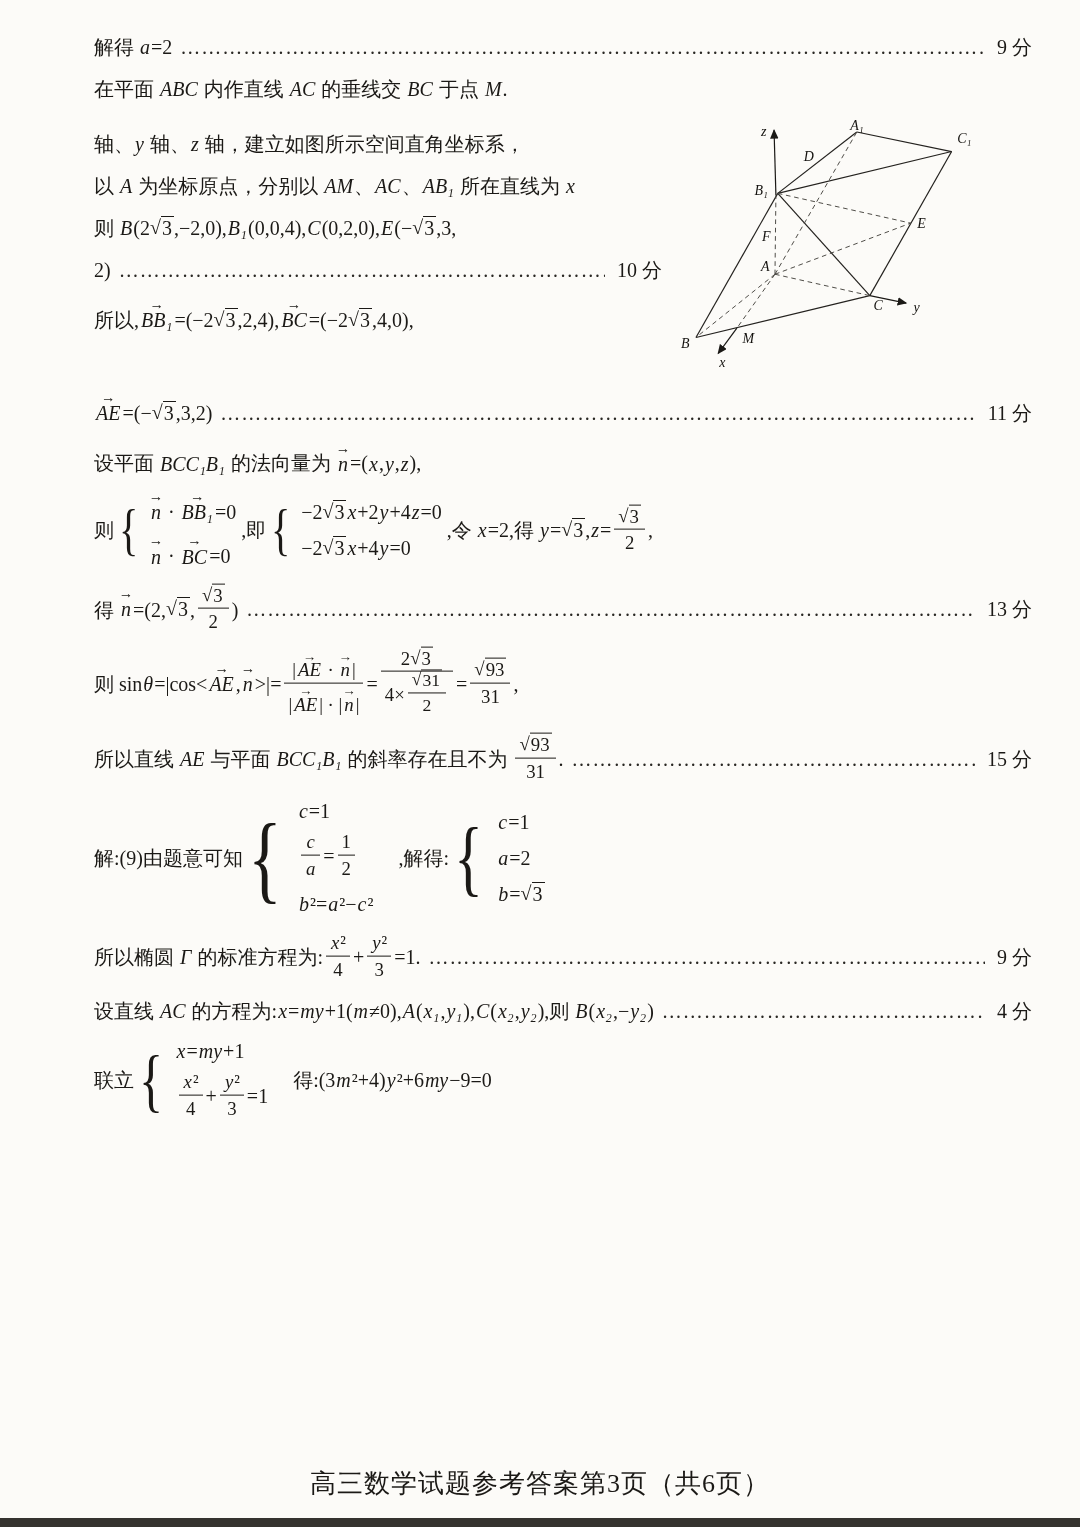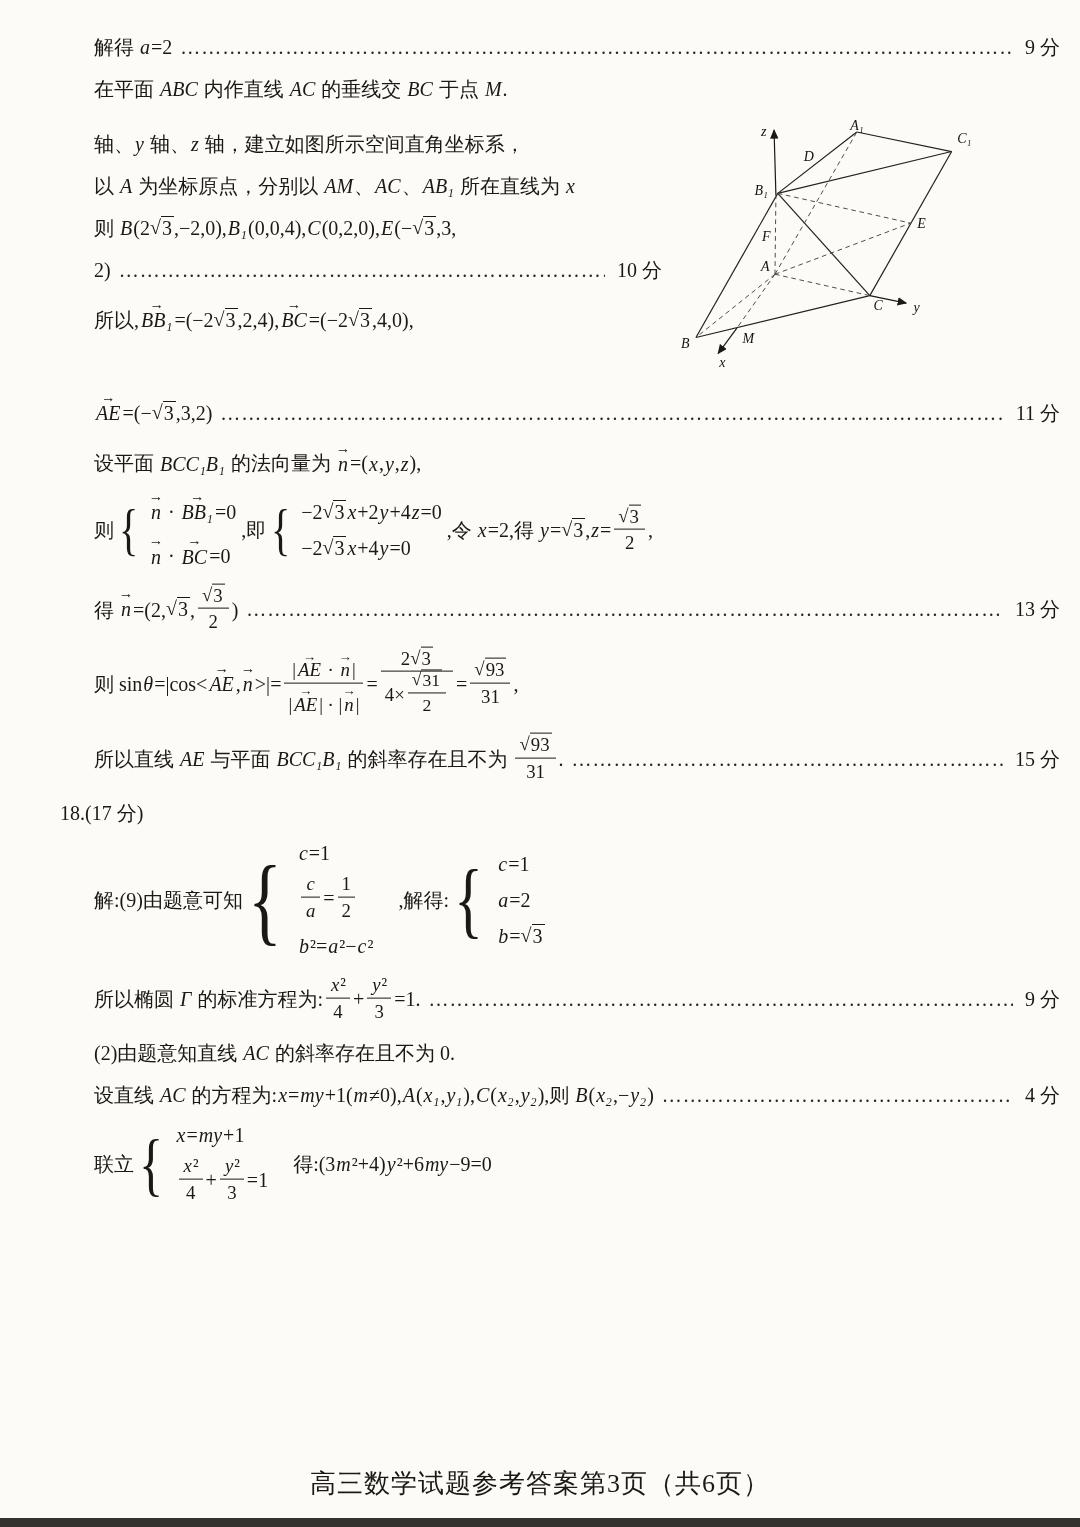--- a/index.html
+++ b/index.html
@@ -1,19 +1,19 @@
 <!DOCTYPE html>
 <html><head>
 <meta charset="utf-8">
 <style>
   html,body{margin:0;padding:0;background:#d8d6d2;}
   .page{
     width:1080px;height:1527px;box-sizing:border-box;position:relative;
     margin:0 auto;background:#fcfbf8;color:#1b1916;overflow:hidden;
-    padding:20px 20px 0 94px;
+    padding:20px 48px 0 94px;
     font-family:"Liberation Serif","DejaVu Serif",serif;
     font-size:20px;line-height:1.45;
   }
   .line{display:flex;align-items:baseline;margin:13px 0;}
   .line .content{white-space:nowrap;}
   .outdent{margin-left:-34px;}
   .rm{font-style:normal;}
   .it{font-style:italic;padding:0 1px;}
   
   .dots{flex:1 1 0;overflow:hidden;white-space:nowrap;margin:0 8px;letter-spacing:1px;color:#2a2824;}
@@ -159,23 +159,20 @@
         <span class="score">13 分</span>
       </div>
       <div class="line">
         <span class="content"><span class="rm">则 sin</span><span class="it">θ</span><span class="rm">=|cos&lt;</span><span class="vec"><span class="vec-arrow">→</span><span class="vec-body">AE</span></span><span class="rm">,</span><span class="vec"><span class="vec-arrow">→</span><span class="vec-body">n</span></span><span class="rm">&gt;|=</span><span class="frac"><span class="num"><span class="rm">|</span><span class="vec"><span class="vec-arrow">→</span><span class="vec-body">AE</span></span><span class="rm"> · </span><span class="vec"><span class="vec-arrow">→</span><span class="vec-body">n</span></span><span class="rm">|</span></span><span class="den"><span class="rm">|</span><span class="vec"><span class="vec-arrow">→</span><span class="vec-body">AE</span></span><span class="rm">| · |</span><span class="vec"><span class="vec-arrow">→</span><span class="vec-body">n</span></span><span class="rm">|</span></span></span><span class="rm">=</span><span class="frac"><span class="num"><span class="rm">2</span><span class="sqrt"><span class="rad">√</span><span class="rbody">3</span></span></span><span class="den"><span class="rm">4×</span><span class="frac"><span class="num"><span class="sqrt"><span class="rad">√</span><span class="rbody">31</span></span></span><span class="den"><span class="rm">2</span></span></span></span></span><span class="rm">=</span><span class="frac"><span class="num"><span class="sqrt"><span class="rad">√</span><span class="rbody">93</span></span></span><span class="den"><span class="rm">31</span></span></span><span class="rm">,</span></span>
       </div>
       <div class="line">
         <span class="content"><span class="rm">所以直线 </span><span class="it">AE</span><span class="rm"> 与平面 </span><span class="it">BCC₁B₁</span><span class="rm"> 的斜率存在且不为 </span><span class="frac"><span class="num"><span class="sqrt"><span class="rad">√</span><span class="rbody">93</span></span></span><span class="den"><span class="rm">31</span></span></span><span class="rm">.</span></span>
         <span class="dots">………………………………………………………………………………………………………………………………………………………………………………………………………………………………………………………………………………………………………………………………</span>
         <span class="score">15 分</span>
       </div>
-      <div class="line outdent">
-        <span class="content"><span class="rm">18.(17 分)</span></span>
-      </div>
       <div class="line">
         <span class="content"><span class="rm">解:(9)由题意可知</span><span class="cases">
             <span class="lbrace" style="font-size: 4.9em;">{</span>
             <span class="rows">
               <span class="row"><span class="it">c</span><span class="rm">=1</span></span>
               <span class="row"><span class="frac"><span class="num"><span class="it">c</span></span><span class="den"><span class="it">a</span></span></span><span class="rm">=</span><span class="frac"><span class="num"><span class="rm">1</span></span><span class="den"><span class="rm">2</span></span></span></span>
               <span class="row"><span class="it">b</span><span class="rm">²=</span><span class="it">a</span><span class="rm">²−</span><span class="it">c</span><span class="rm">²</span></span>
             </span>
           </span><span class="rm">　,解得:</span><span class="cases">
             <span class="lbrace" style="font-size: 4.2em;">{</span>
@@ -185,23 +182,20 @@
               <span class="row"><span class="it">b</span><span class="rm">=</span><span class="sqrt"><span class="rad">√</span><span class="rbody">3</span></span></span>
             </span>
           </span></span>
       </div>
       <div class="line">
         <span class="content"><span class="rm">所以椭圆 </span><span class="it">Γ</span><span class="rm"> 的标准方程为:</span><span class="frac"><span class="num"><span class="it">x</span><span class="rm">²</span></span><span class="den"><span class="rm">4</span></span></span><span class="rm">+</span><span class="frac"><span class="num"><span class="it">y</span><span class="rm">²</span></span><span class="den"><span class="rm">3</span></span></span><span class="rm">=1.</span></span>
         <span class="dots">………………………………………………………………………………………………………………………………………………………………………………………………………………………………………………………………………………………………………………………………</span>
         <span class="score">9 分</span>
       </div>
       <div class="line">
-        <span class="content"><span class="rm">(2)由题意知直线 </span><span class="it">AC</span><span class="rm"> 的斜率存在且不为 0.</span></span>
-      </div>
-      <div class="line">
         <span class="content"><span class="rm">设直线 </span><span class="it">AC</span><span class="rm"> 的方程为:</span><span class="it">x</span><span class="rm">=</span><span class="it">my</span><span class="rm">+1(</span><span class="it">m</span><span class="rm">≠0),</span><span class="it">A</span><span class="rm">(</span><span class="it">x₁</span><span class="rm">,</span><span class="it">y₁</span><span class="rm">),</span><span class="it">C</span><span class="rm">(</span><span class="it">x₂</span><span class="rm">,</span><span class="it">y₂</span><span class="rm">),则 </span><span class="it">B</span><span class="rm">(</span><span class="it">x₂</span><span class="rm">,−</span><span class="it">y₂</span><span class="rm">)</span></span>
         <span class="dots">………………………………………………………………………………………………………………………………………………………………………………………………………………………………………………………………………………………………………………………………</span>
         <span class="score">4 分</span>
       </div>
       <div class="line">
         <span class="content"><span class="rm">联立</span><span class="cases">
             <span class="lbrace" style="font-size: 3.5em;">{</span>
             <span class="rows">
               <span class="row"><span class="it">x</span><span class="rm">=</span><span class="it">my</span><span class="rm">+1</span></span>
               <span class="row"><span class="frac"><span class="num"><span class="it">x</span><span class="rm">²</span></span><span class="den"><span class="rm">4</span></span></span><span class="rm">+</span><span class="frac"><span class="num"><span class="it">y</span><span class="rm">²</span></span><span class="den"><span class="rm">3</span></span></span><span class="rm">=1</span></span>

